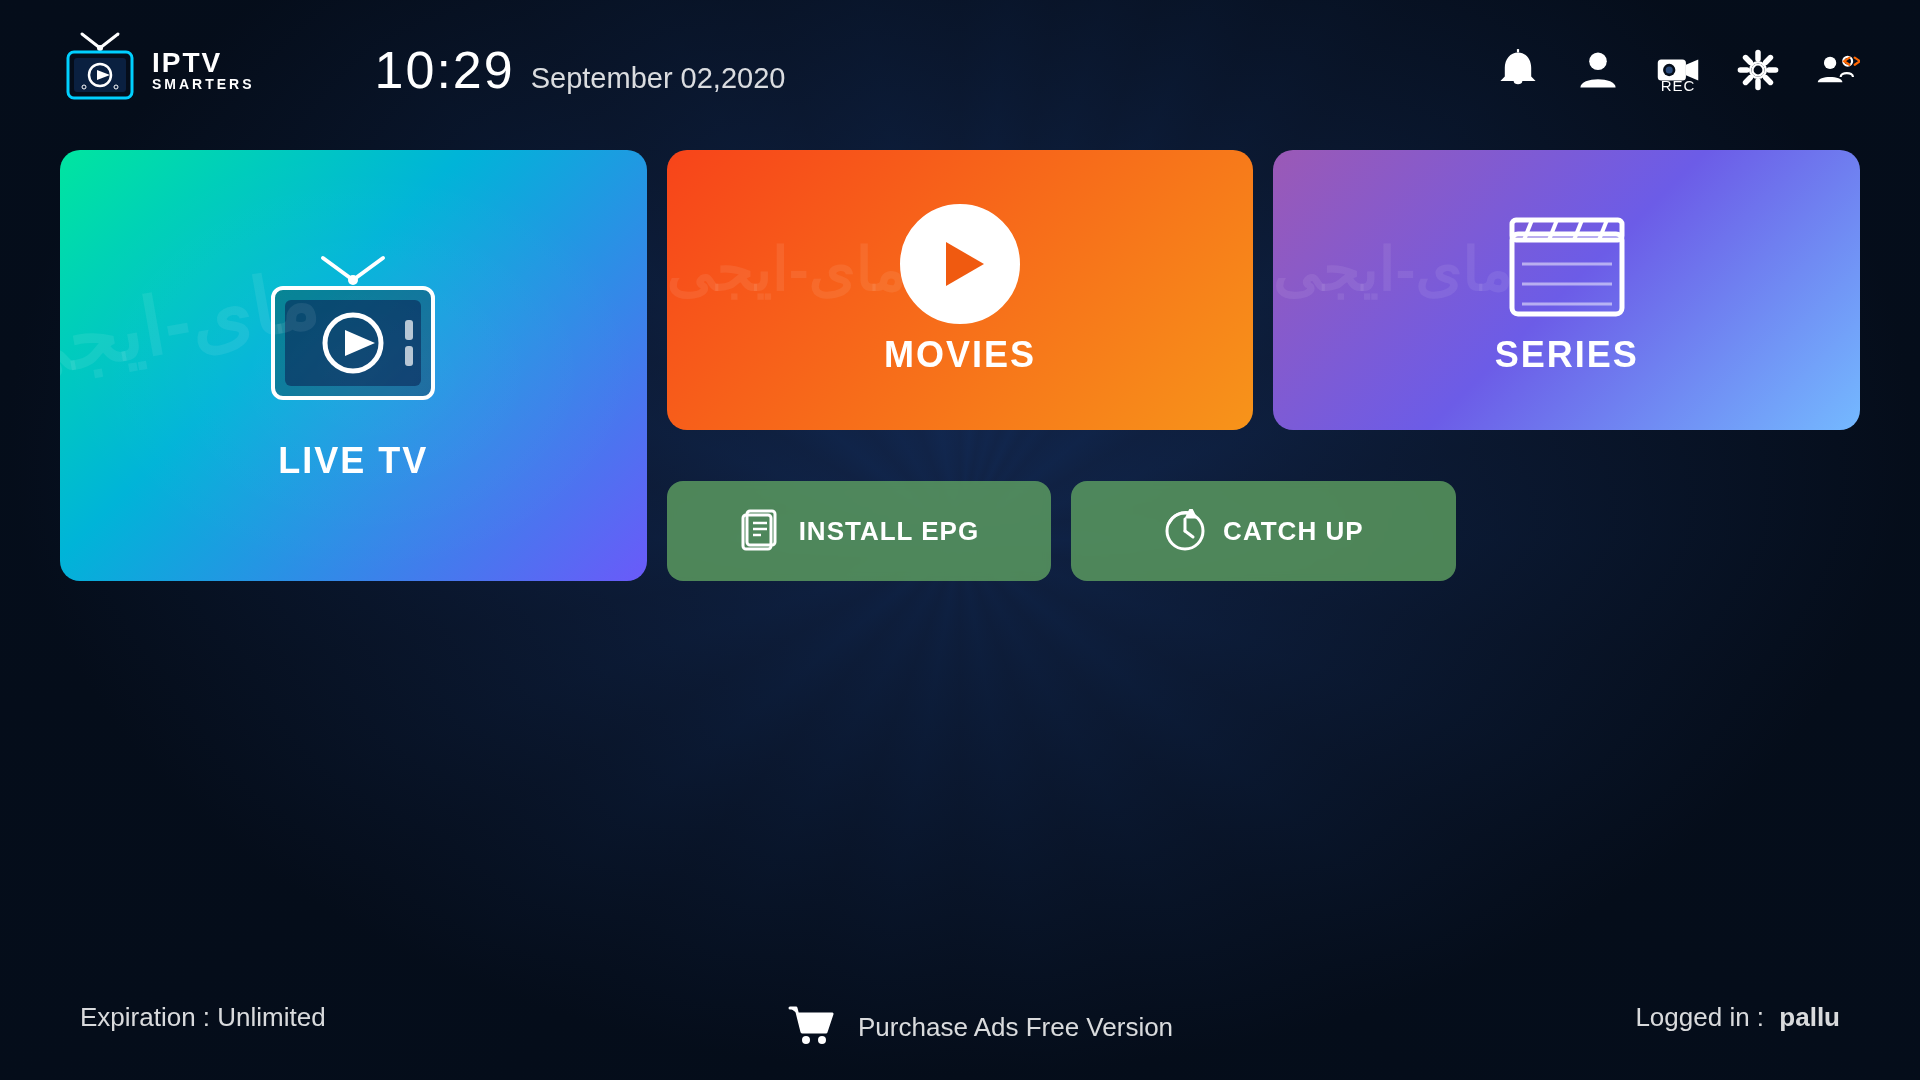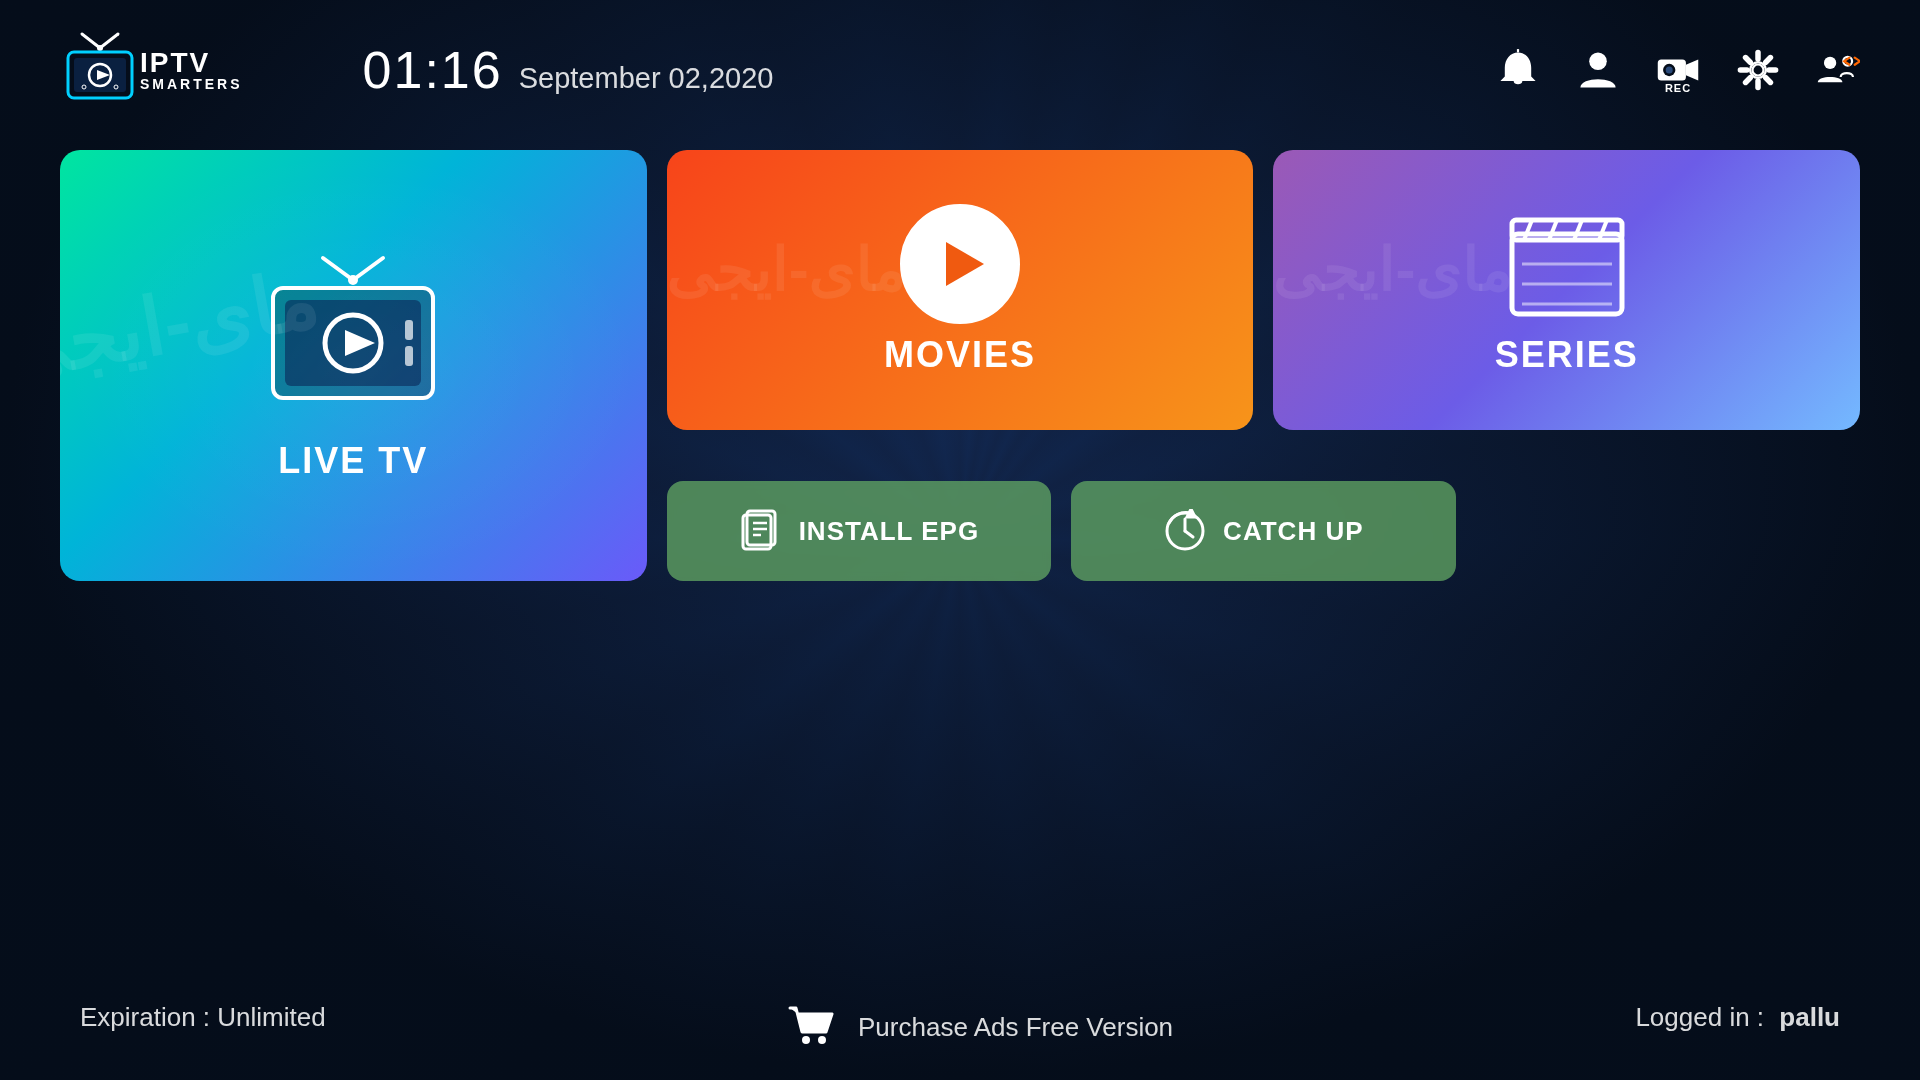--- a/index.html
+++ b/index.html
@@ -94,21 +94,21 @@
     .header {
       display: flex;
       align-items: center;
       padding: 30px 60px;
       gap: 40px;
     }
 
     .logo-area {
       display: flex;
       align-items: center;
-      gap: 0;
+      gap: 12px;
       justify-content: flex-end;
     }
 
     .logo-text {
       display: flex;
       flex-direction: column;
       line-height: 1;
     }
 
     .logo-iptv {
@@ -325,21 +325,21 @@
         <circle cx="24" cy="57" r="2" fill="#0a2040" stroke="white" stroke-width="1"></circle>
         <circle cx="56" cy="57" r="2" fill="#0a2040" stroke="white" stroke-width="1"></circle>
       </svg>
       <div class="logo-text">
         <span class="logo-iptv">IPTV</span>
         <span class="logo-smarters">SMARTERS</span>
       </div>
     </div>
 
     <div class="time-area">
-      <span class="time-display">01:16</span>
+      <span class="time-display">10:29</span>
       <span class="date-display">September 02,2020</span>
     </div>
 
     <div class="header-icons">
 
       <div class="header-icon">
         <svg viewBox="0 0 40 40" fill="white">
           <path d="M20 4 C13 4 8 10 8 18 L8 26 L4 30 L36 30 L32 26 L32 18 C32 10 27 4 20 4Z"></path>
           <path d="M16 30 C16 34 24 34 24 30"></path>
           <line x1="20" y1="4" x2="20" y2="1" stroke="white" stroke-width="2"></line>
@@ -356,21 +356,21 @@
       <div class="header-icon" style="flex-direction:column; position:relative;">
         <svg viewBox="0 0 50 40" fill="white" width="50" height="40">
 
           <rect x="2" y="8" width="32" height="24" rx="4" fill="white"></rect>
           <polygon points="34,14 48,8 48,32 34,26" fill="white"></polygon>
 
           <circle cx="15" cy="20" r="7" fill="#050d1a"></circle>
           <circle cx="15" cy="20" r="4" fill="#2a4a7a"></circle>
 
         </svg>
-        <span style="position:absolute; bottom:-2px; left:50%; transform:translateX(-50%); font-size:11px; color:white; font-weight:700; letter-spacing:1px;">REC</span>
+        <span style="position:absolute; bottom:-2px; left:50%; transform:translateX(-50%); font-size:15px; color:white; font-weight:400; letter-spacing:1px;">REC</span>
       </div>
 
       <div class="header-icon">
         <svg viewBox="0 0 40 40" fill="white">
   <g transform="translate(20,20)">
     <circle r="7" fill="#050d1a"></circle>
     <circle r="7" fill="none" stroke="white" stroke-width="2.5"></circle>
     <g>
       <line x1="10" y1="0" x2="16" y2="0" stroke="white" stroke-width="5" stroke-linecap="round"></line>
                 <line x1="7.0710678118654755" y1="7.071067811865475" x2="11.313708498984761" y2="11.31370849898476" stroke="white" stroke-width="5" stroke-linecap="round"></line>

